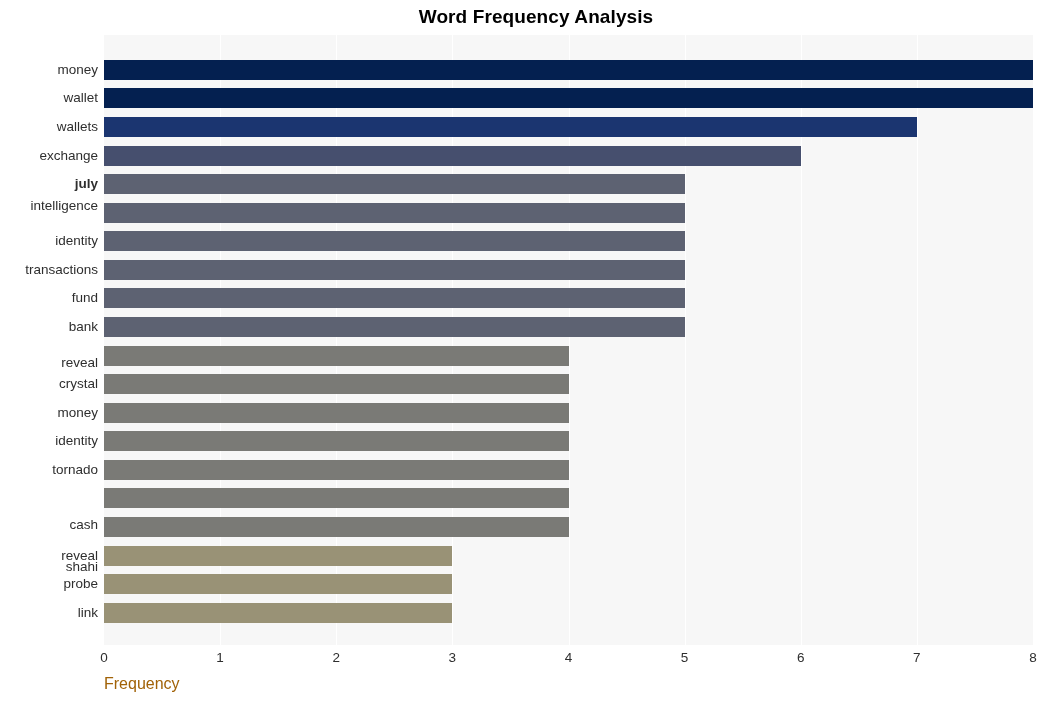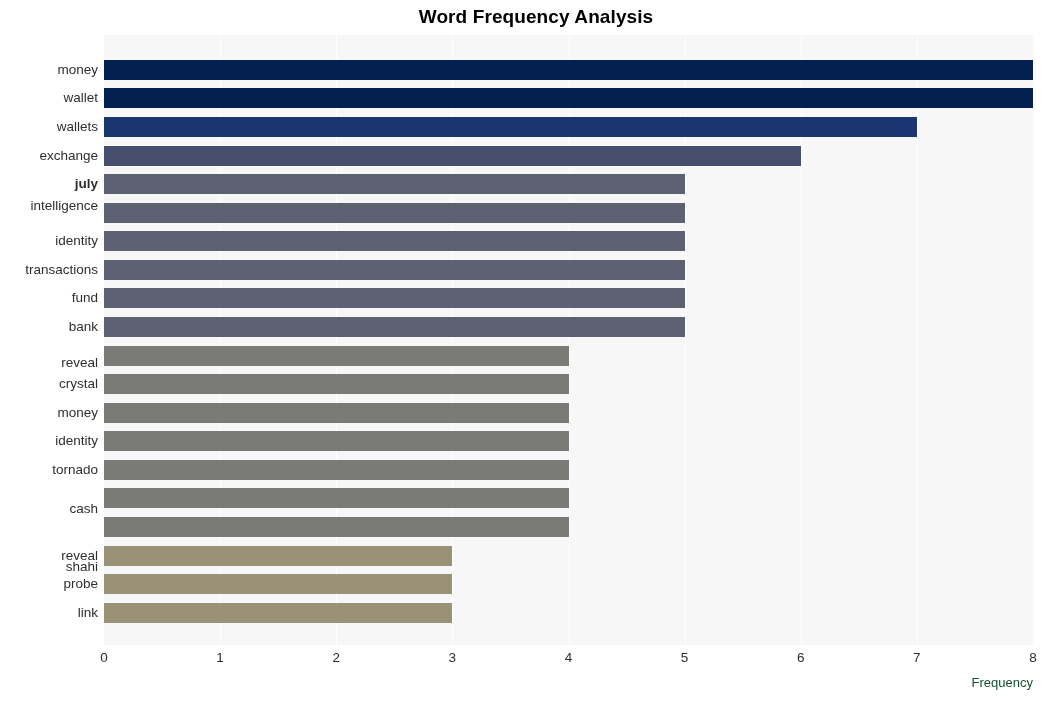--- a/index.html
+++ b/index.html
@@ -96,23 +96,23 @@
     text-align: center;
     font-size: 13.5px;
     color: #2e2e2e;
     line-height: 16px;
   }
   #xaxis-title {
     position: absolute;
     left: 104px;
     top: 675px;
     width: 929px;
-    text-align: right;
-    font-size: 13px;
-    color: #14532d;
+    text-align: left;
+    font-size: 16px;
+    color: #a16207;
   }
 </style>
 </head>
 <body>
 
 <div id="figure">
 
   <div id="chart-title">Word Frequency Analysis</div>
 
   <div id="plot-area">
@@ -199,21 +199,21 @@
       <div class="ylabel" style="top: 164px;">intelligence</div>
       <div class="ylabel" style="top: 199.286px;">identity</div>
       <div class="ylabel" style="top: 227.857px;">transactions</div>
       <div class="ylabel" style="top: 256.429px;">fund</div>
       <div class="ylabel" style="top: 285px;">bank</div>
       <div class="ylabel" style="top: 321px; padding-left: 47px;">reveal</div>
       <div class="ylabel" style="top: 342.143px;">crystal</div>
       <div class="ylabel" style="top: 370.714px; padding-left: 12px;">money</div>
       <div class="ylabel" style="top: 399.286px;">identity</div>
       <div class="ylabel" style="top: 427.857px;">tornado</div>
-      <div class="ylabel" style="top: 467px;">cash</div>
+      <div class="ylabel" style="top: 483px;">cash</div>
       <div class="ylabel" style="top: 485px; margin-top: 40px;">shahi</div>
       <div class="ylabel" style="top: 513.571px;">reveal</div>
       <div class="ylabel" style="top: 542.143px;">probe</div>
       <div class="ylabel" style="top: 570.714px; margin-left: 35px;">link</div>
     </div>
 
   <div id="xlabels">
       <div class="xtick" style="left: 104px;">0</div>
       <div class="xtick" style="left: 220.125px;">1</div>
       <div class="xtick" style="left: 336.25px;">2</div>

